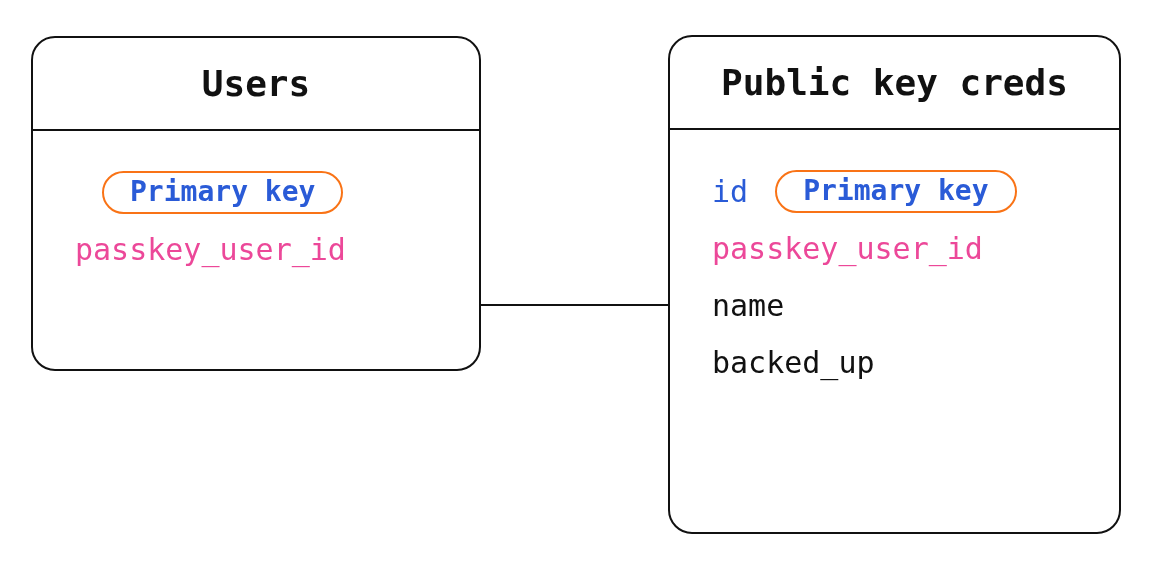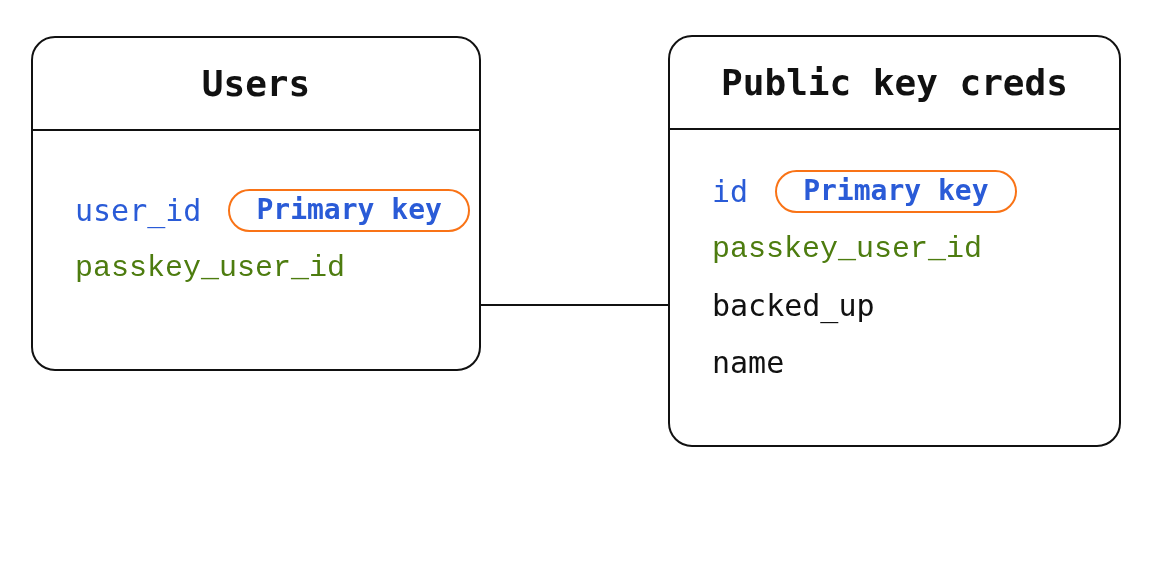--- a/index.html
+++ b/index.html
@@ -22,27 +22,26 @@
     border-radius: 24px;
     box-sizing: border-box;
     display: flex;
     flex-direction: column;
   }
   .table-users {
     left: 31px;
     top: 36px;
     width: 450px;
     height: 335px;
-    gap: 18px;
   }
   .table-pubkey {
     left: 668px;
     top: 35px;
     width: 453px;
-    height: 412px;
+    height: 499px;
   }
   .table-header {
     height: 91px;
     border-bottom: 2px solid #111111;
     display: flex;
     align-items: center;
     justify-content: center;
     flex: none;
   }
   .table-title {
@@ -62,22 +61,21 @@
     white-space: nowrap;
   }
   .field-name {
     font-size: 30px;
     color: #111111;
   }
   .field-name.pk {
     color: #2a5bd7;
   }
   .field-name.fk {
-    color: #4d7c0f;
-    font-family: Liberation Mono, monospace;
+    color: #ec4899;
   }
   .pk-badge {
     margin-left: 27px;
     border: 2px solid #f97316;
     border-radius: 999px;
     color: #2a5bd7;
     font-size: 28px;
     font-weight: 700;
     padding: 2px 26px 4px 26px;
     line-height: 1.2;
@@ -96,21 +94,20 @@
 <body>
 
 <div class="canvas">
 
   <div class="er-table table-users">
     <div class="table-header">
       <span class="table-title">Users</span>
     </div>
     <div class="table-body">
       <div class="field-row">
-        <span class="field-name pk">user_id</span>
         <span class="pk-badge">Primary key</span>
       </div>
       <div class="field-row">
         <span class="field-name fk">passkey_user_id</span>
       </div>
     </div>
   </div>
 
   <div class="relationship-line"></div>
 
@@ -120,21 +117,21 @@
     </div>
     <div class="table-body">
       <div class="field-row">
         <span class="field-name pk">id</span>
         <span class="pk-badge">Primary key</span>
       </div>
       <div class="field-row">
         <span class="field-name fk">passkey_user_id</span>
       </div>
       <div class="field-row">
-        <span class="field-name">backed_up</span>
+        <span class="field-name">name</span>
       </div>
       <div class="field-row">
-        <span class="field-name">name</span>
+        <span class="field-name">backed_up</span>
       </div>
     </div>
   </div>
 
 </div>
 
 </body></html>

